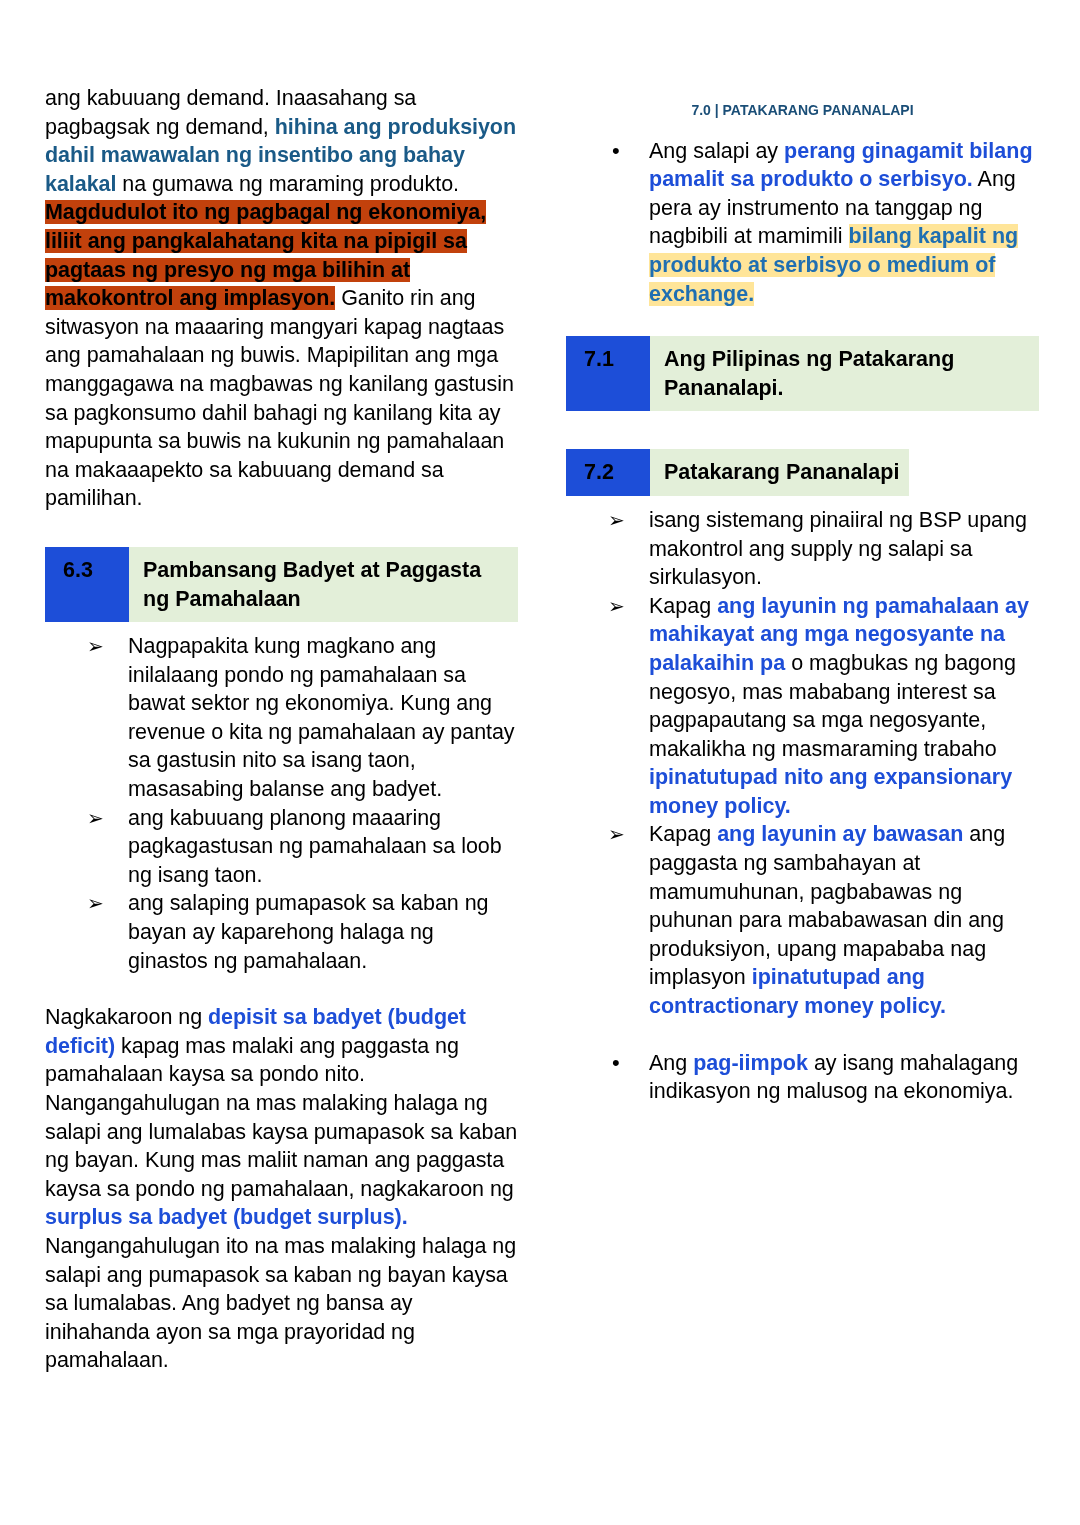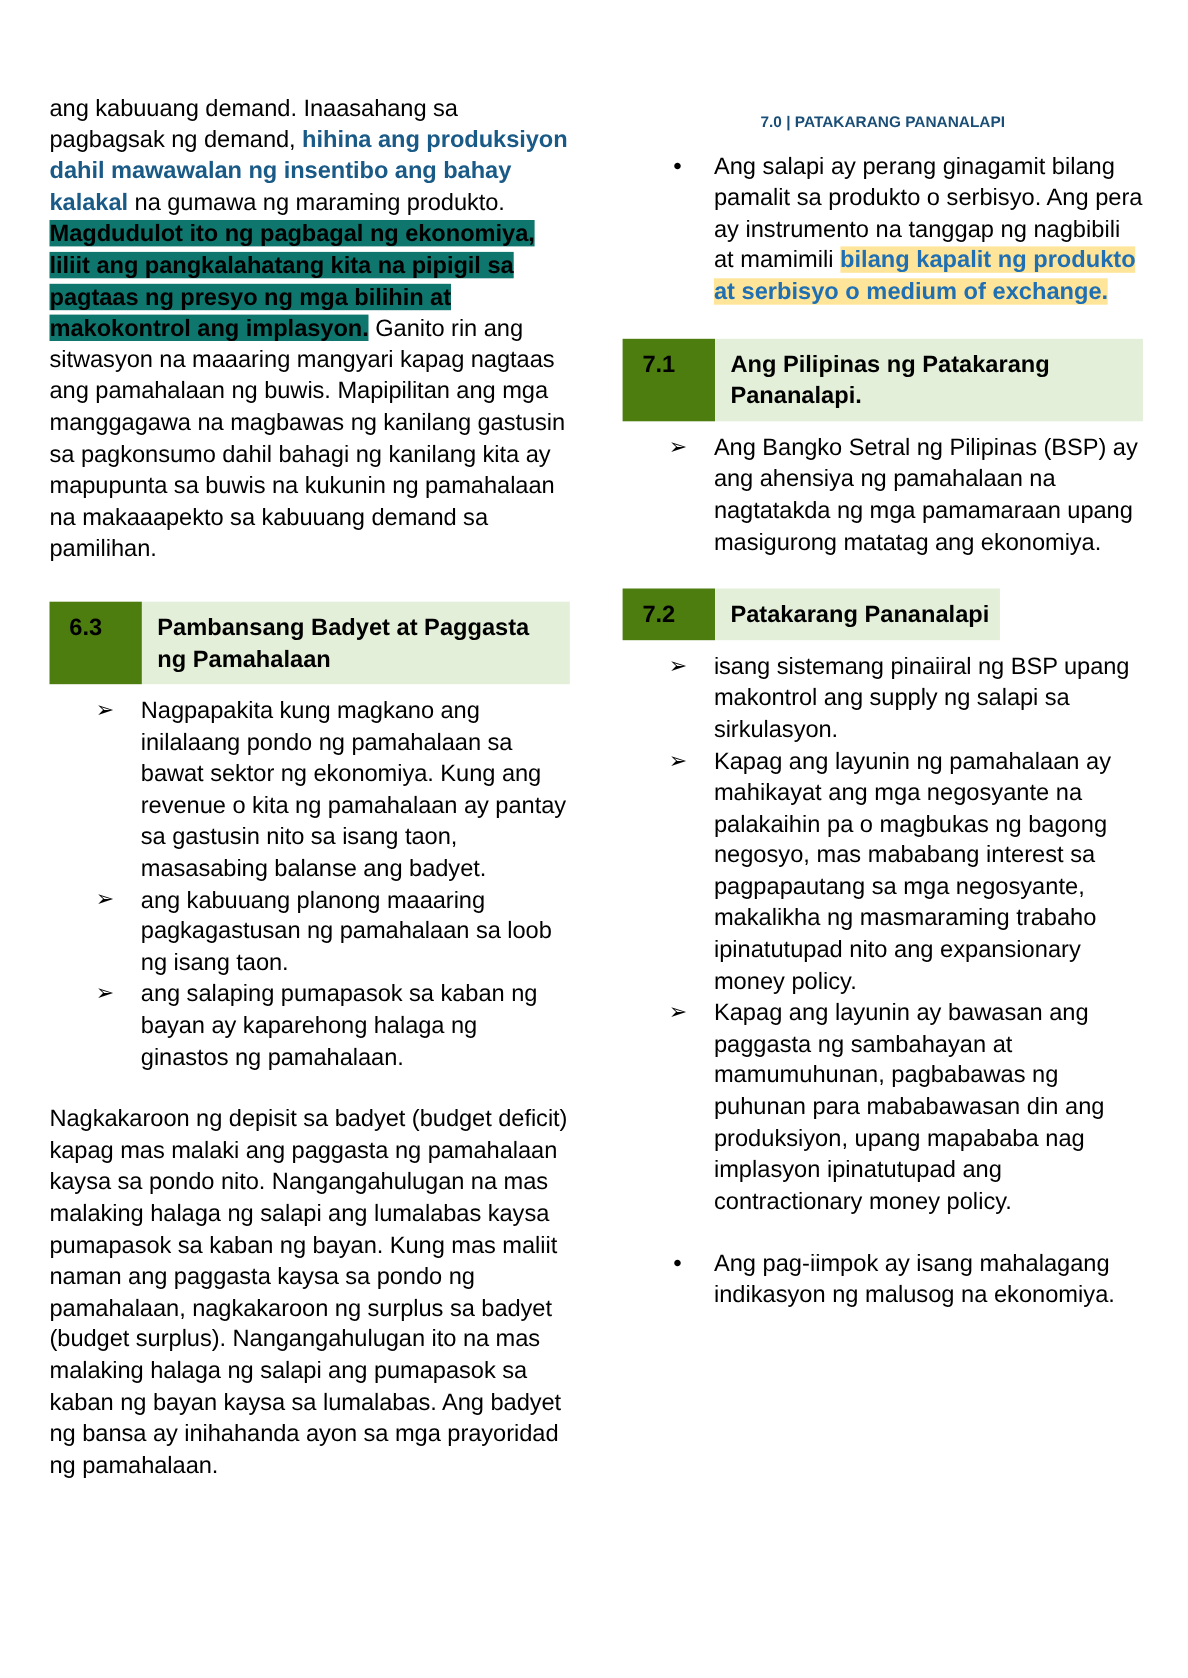--- a/index.html
+++ b/index.html
@@ -44,33 +44,33 @@
     letter-spacing: -0.05px;
   }
 
   p.body {
     margin: 0 0 0 0;
     text-align: left;
   }
 
   
   .blue       { color: #1a5a87; font-weight: bold; }
-  .blue2      { color: #000000; font-weight: normal; }
+  .blue2      { color: #1d4ed8; font-weight: bold; }
   .bk         { color: #000000; font-weight: bold; }
   .hl-blue    { background: #ffe599; color: #1f6fb2; font-weight: bold; }
-  .hl-black   { background: #0f766e; color: #000; font-weight: bold; }
+  .hl-black   { background: #c2410c; color: #000; font-weight: bold; }
 
   
   .sec {
     display: flex;
     width: 100%;
     margin: 0;
   }
   .sec .num {
-    background: #4d7c0f;
+    background: #1d4ed8;
     flex: 0 0 84px;
     padding: 9px 0 9px 18px;
     box-sizing: border-box;
     font-weight: bold;
     font-size: 21.5px;
     line-height: 28.6px;
   }
   .sec .ttl {
     background: #e3efd9;
     flex: 1 1 auto;
@@ -169,23 +169,20 @@
 
       <div class="sp-28"></div>
 
       <div class="sec">
         <div class="num">7.1</div>
         <div class="ttl">Ang Pilipinas ng Patakarang Pananalapi.</div>
       </div>
 
       <div class="sp-10"></div>
 
-      <ul class="arrow">
-        <li><span class="bullet-text">Ang Bangko Setral ng Pilipinas (BSP) ay ang ahensiya ng pamahalaan na nagtatakda ng mga pamamaraan upang masigurong matatag ang ekonomiya.</span></li>
-      </ul>
 
       <div class="sp-28"></div>
 
       <div class="sec shrink">
         <div class="num">7.2</div>
         <div class="ttl">Patakarang Pananalapi</div>
       </div>
 
       <div class="sp-10"></div>
 

